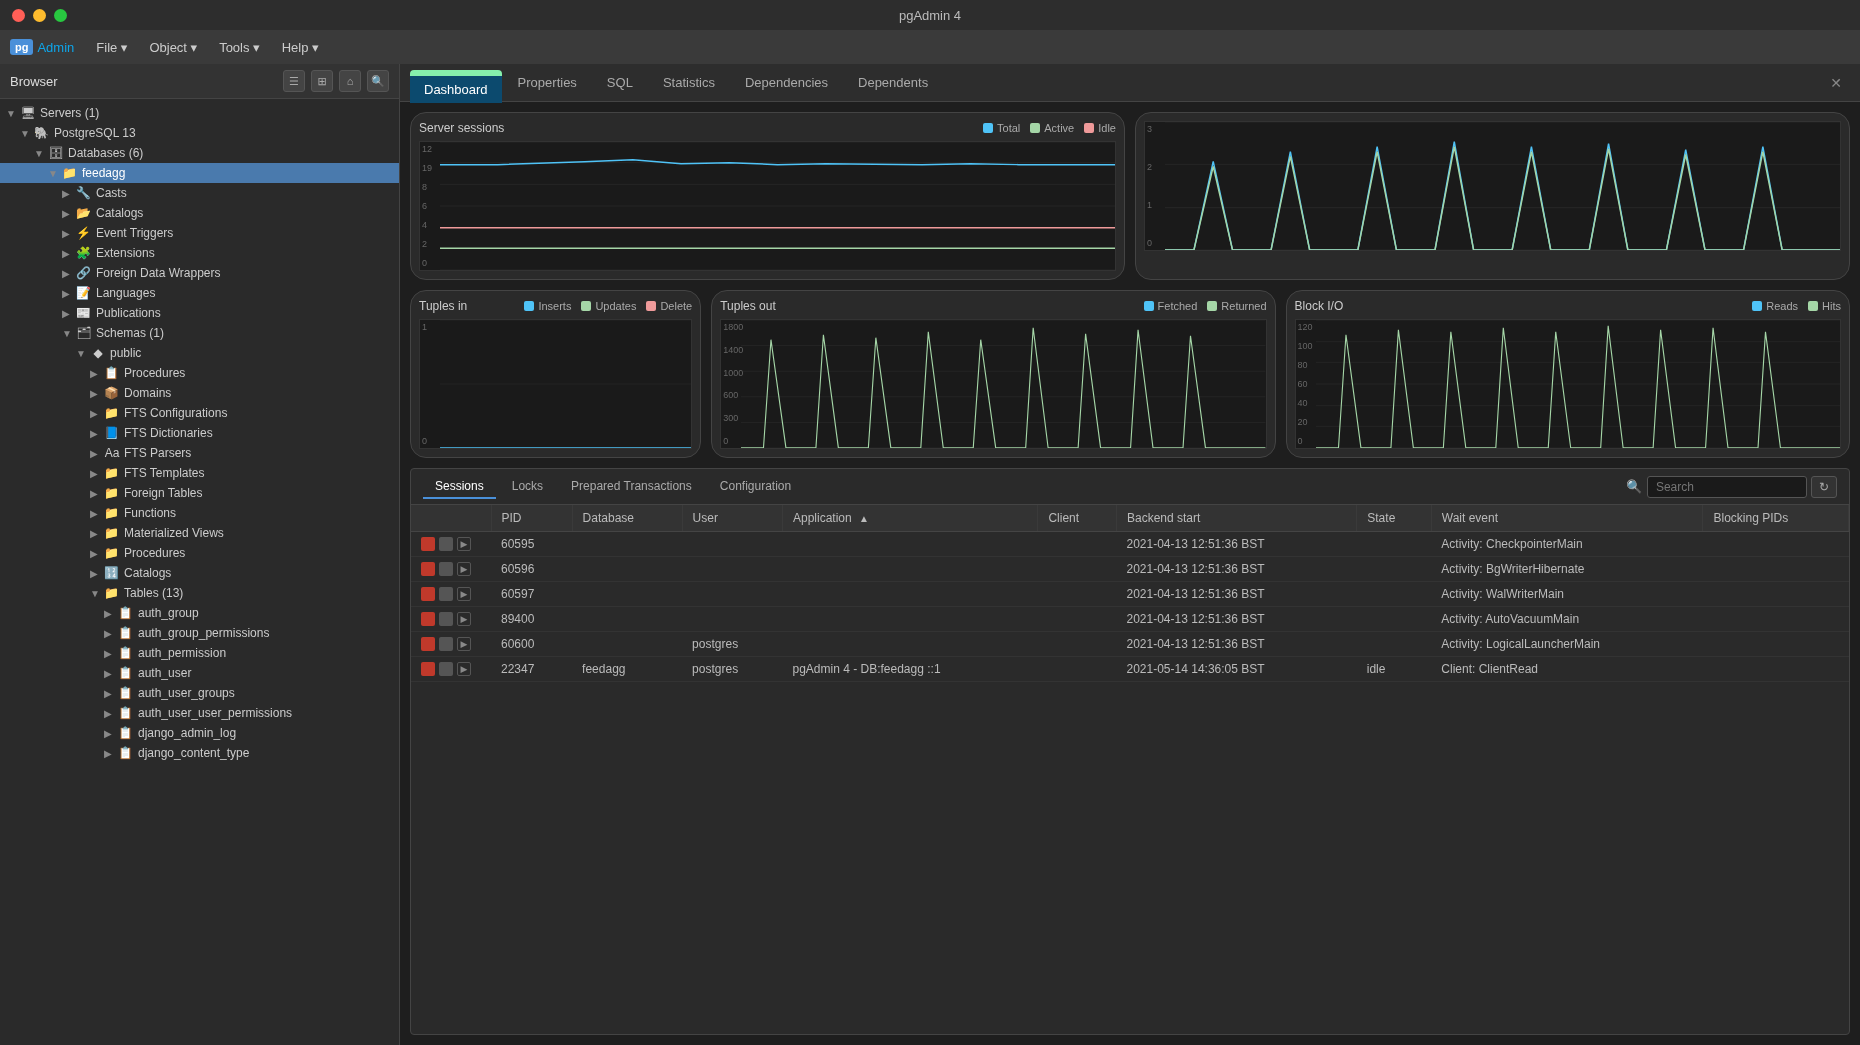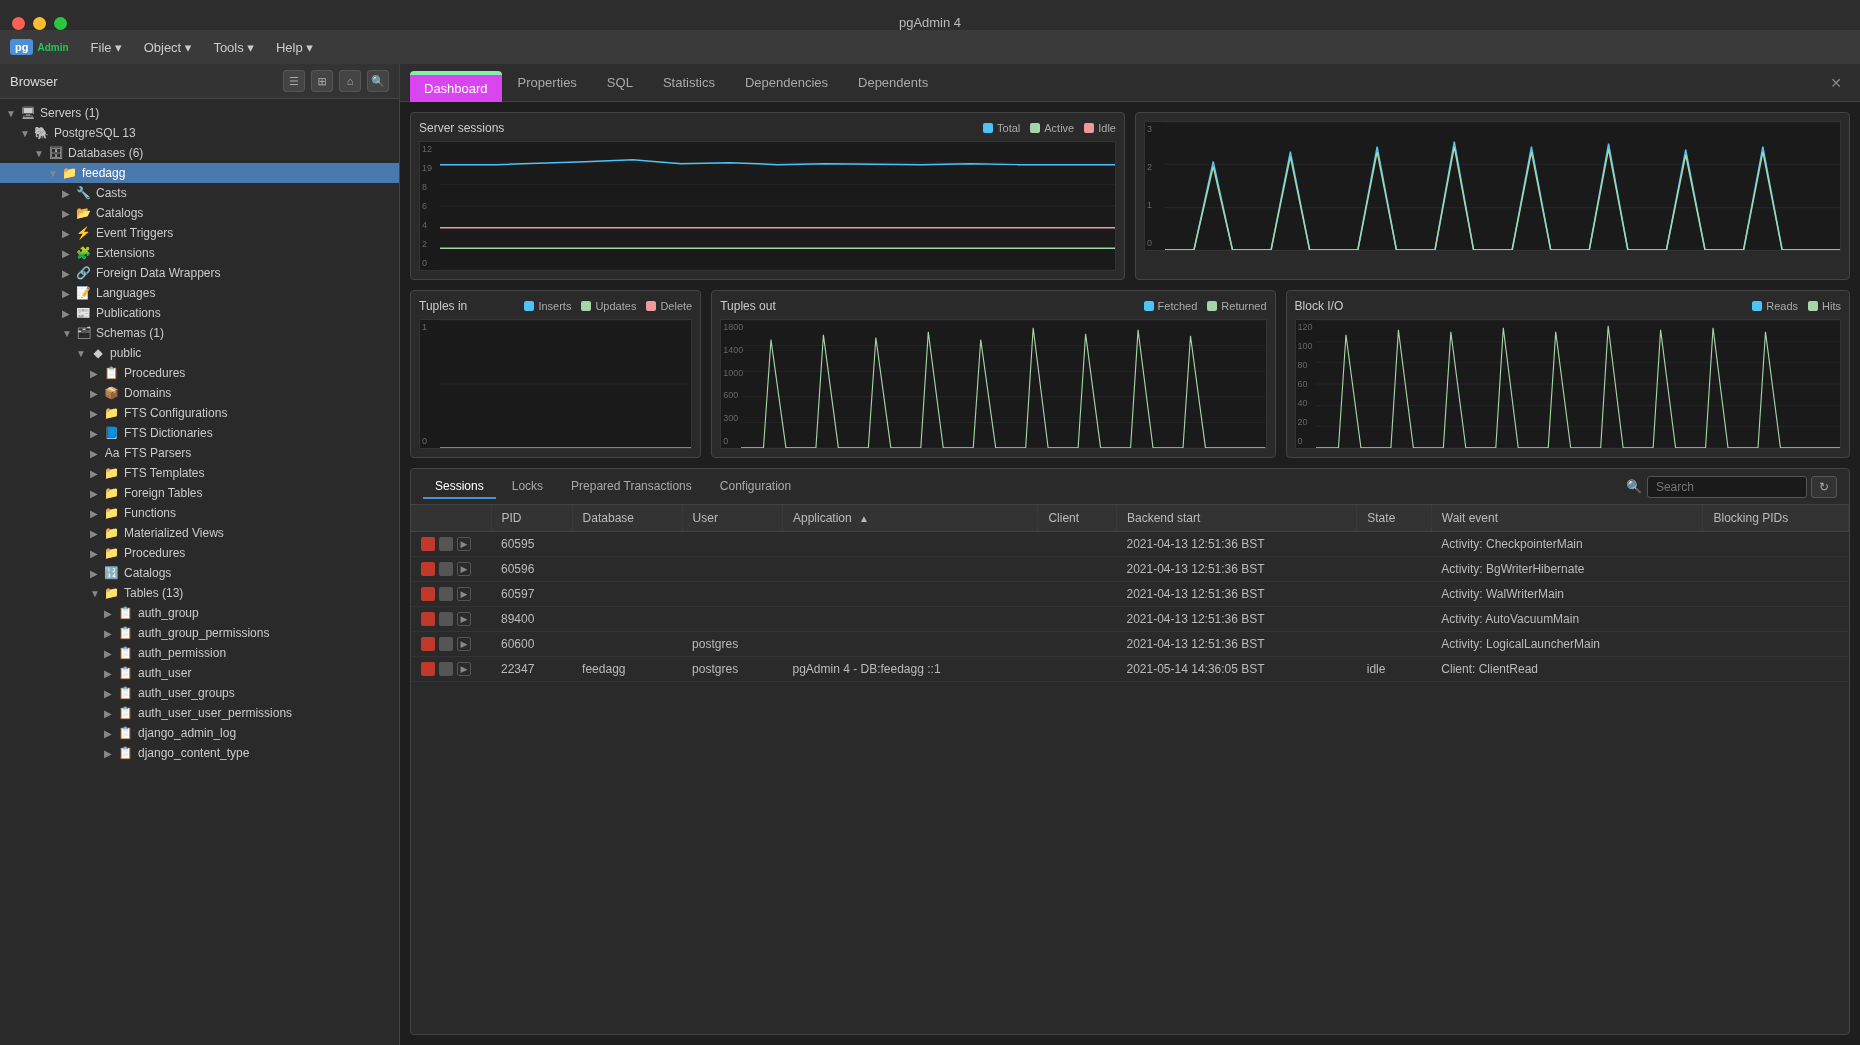--- a/index.html
+++ b/index.html
@@ -11,21 +11,21 @@
       width: 1860px;
       height: 1045px;
       overflow: hidden;
     }
 
     
     .window-chrome {
       background: #2d2d2d;
       height: 30px;
       display: flex;
-      align-items: flex-end;
+      align-items: center;
       padding: 0 12px;
       gap: 8px;
       position: relative;
     }
     .traffic-light { width: 13px; height: 13px; border-radius: 50%; }
     .tl-red { background: #ff5f57; }
     .tl-yellow { background: #febc2e; }
     .tl-green { background: #28c840; }
     .window-title {
       position: absolute;
@@ -51,21 +51,21 @@
     }
     .logo-box {
       background: #4a90d9;
       color: white;
       font-weight: bold;
       font-size: 11px;
       padding: 2px 5px;
       border-radius: 3px;
       margin-right: 4px;
     }
-    .logo-text { color: #22c55e; font-size: 10px; font-weight: 700; }
+    .logo-text { color: #0ea5e9; font-size: 13px; font-weight: 400; }
     .menu-item {
       color: #ccc;
       padding: 4px 10px;
       border-radius: 4px;
       cursor: pointer;
       font-size: 13px;
     }
 
     
     .main-layout {
@@ -160,22 +160,22 @@
     }
     .tab {
       padding: 6px 14px;
       color: #aaa;
       cursor: pointer;
       border-radius: 4px 4px 0 0;
       font-size: 13px;
     }
     .tab.active {
       color: #fff;
-      background: #d946ef;
-      border-top: 4px solid #86efac;
+      background: #0c4a6e;
+      border-top: 6px solid #86efac;
       margin-top: 8px;
     }
     .tab-close {
       margin-left: auto;
       color: #888;
       font-size: 14px;
       cursor: pointer;
       padding: 4px 8px;
     }
 
@@ -190,21 +190,21 @@
     }
 
     
     .charts-row {
       display: flex;
       gap: 10px;
     }
     .chart-panel {
       background: #2a2a2a;
       border: 1px solid #444;
-      border-radius: 4px;
+      border-radius: 16px;
       flex: 1;
       padding: 8px;
     }
     .chart-header {
       display: flex;
       align-items: center;
       justify-content: space-between;
       margin-bottom: 6px;
     }
     .chart-title { color: #ccc; font-size: 12px; font-weight: 500; }

